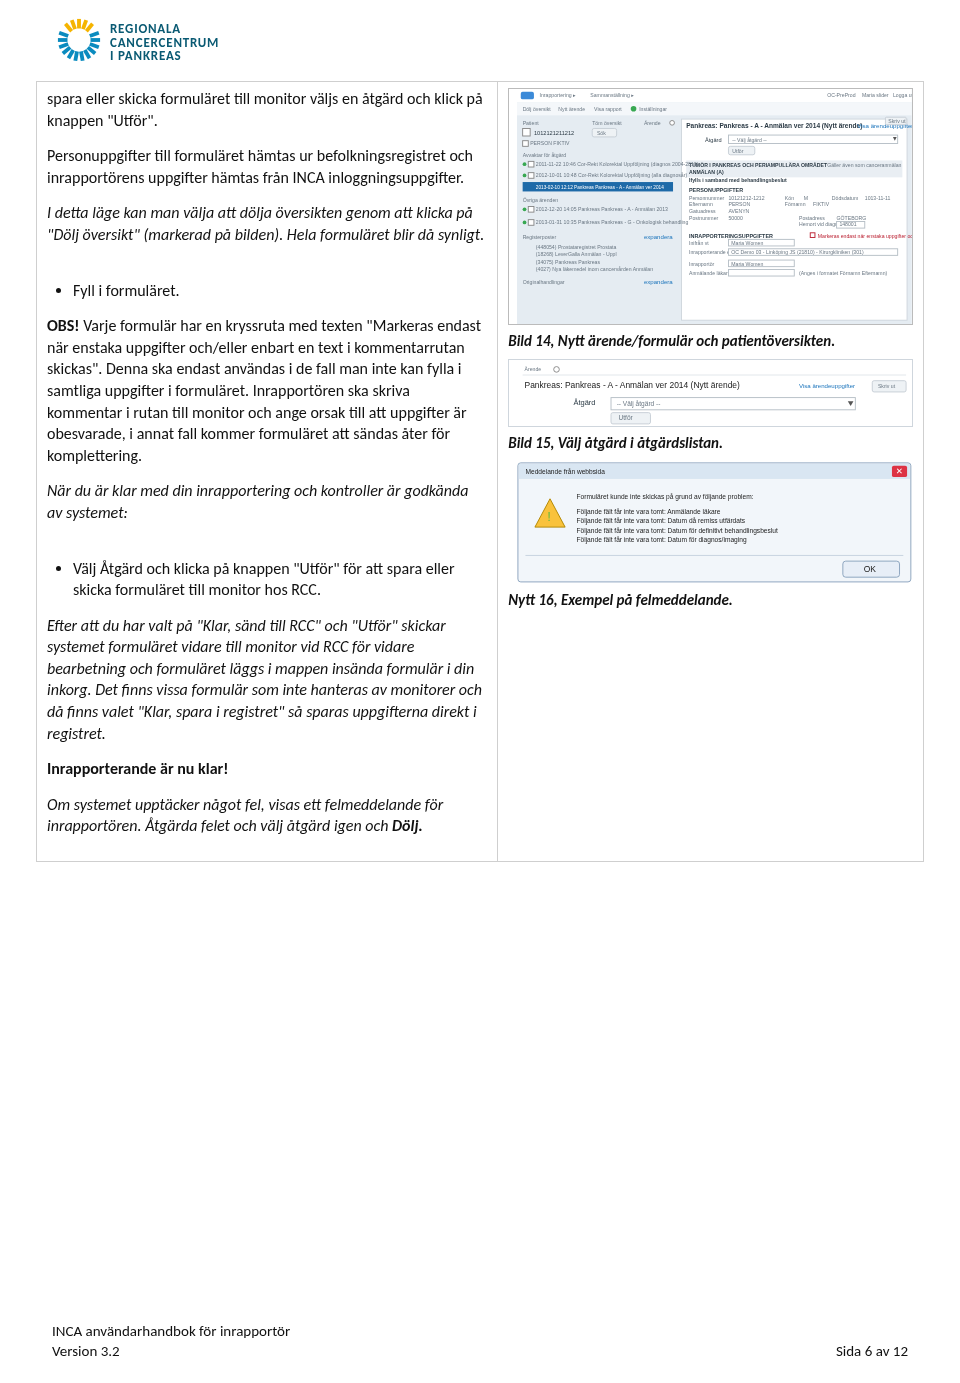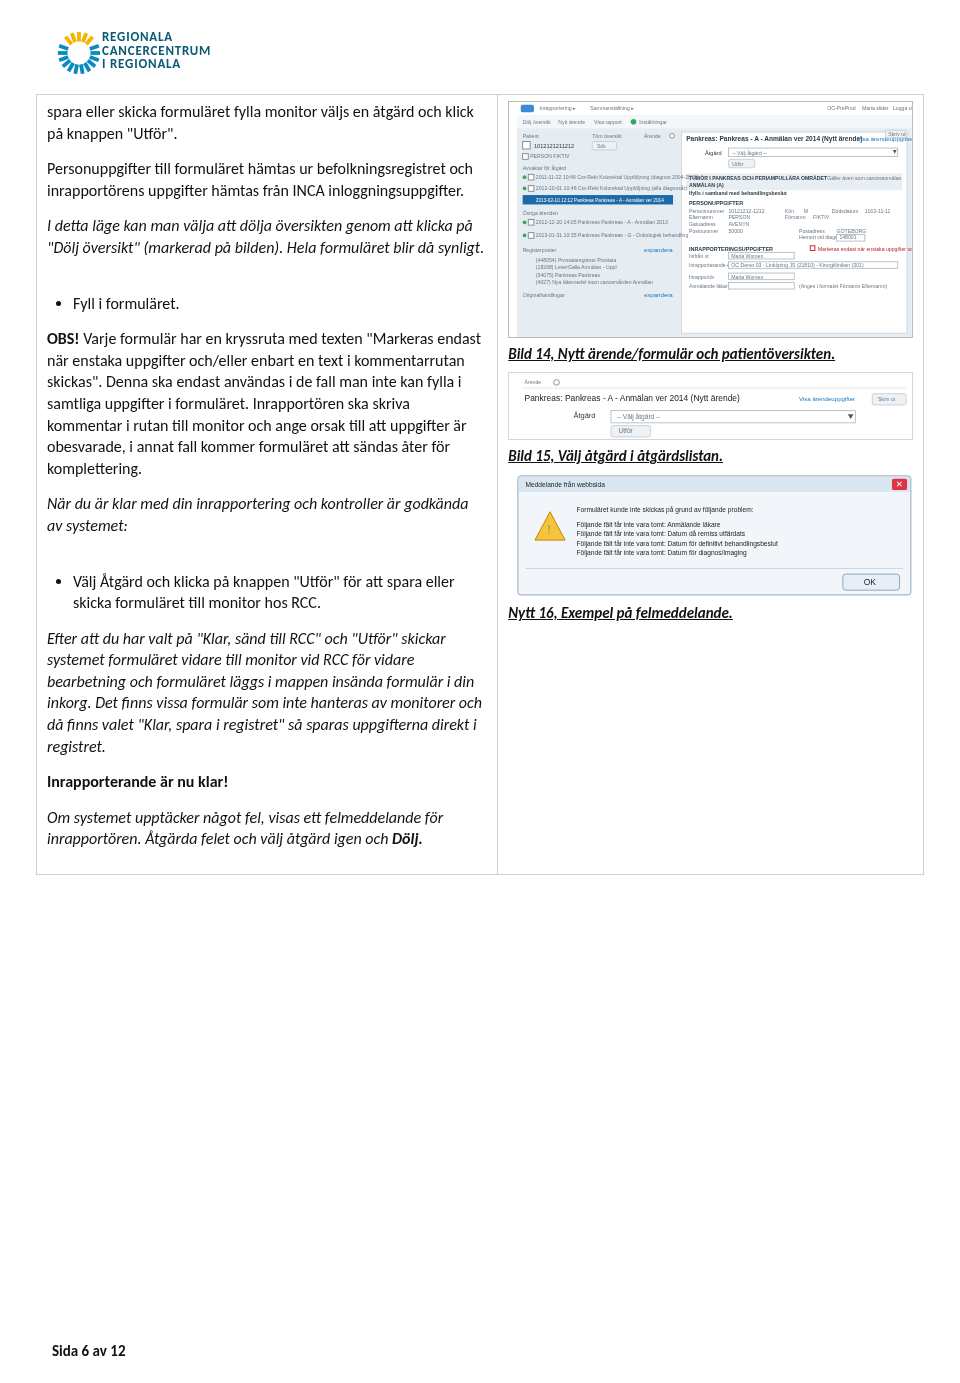--- a/index.html
+++ b/index.html
@@ -1,26 +1,26 @@
 <!DOCTYPE html>
 <html><head>
 <meta charset="utf-8">
 <style>
   html,body{margin:0;padding:0;background:#fff;}
   body{width:960px;font-family:Calibri,"Segoe UI",Arial,sans-serif;font-size:16px;color:#111;line-height:1.35;}
   .page{position:relative;width:960px;min-height:1383px;}
-  .header{display:flex;align-items:flex-start;padding:30px 0 6px 56px;}
+  .header{display:flex;align-items:flex-end;gap:8px;padding:17px 0 6px 56px;}
   .logo{width:46px;height:46px;position:relative;}
   .logo svg{width:46px;height:46px;display:block;}
   .hdr-txt{display:flex;flex-direction:column;line-height:1.05;}
   .hdr-txt span{font-size:13px;letter-spacing:.8px;color:#0a5a73;font-weight:600;}
   table.layout{border-collapse:collapse;width:888px;margin:12px auto 0;border:1px solid #cfcfcf;}
   table.layout>tbody>tr>td{vertical-align:top;border:1px solid #cfcfcf;padding:6px 10px 10px;}
   td.left{width:52%;}
-  td.right{width:48%;text-decoration:underline;}
+  td.right{width:48%;}
   p{margin:0 0 14px 0; text-align:left;}
   em{font-style:italic;}
   strong, b{font-weight:700;}
   ul.bul{list-style:disc;padding-left:26px;margin:0 0 14px 0;}
   ul.bul>li{margin-bottom:6px;margin-top:34px;}
   .cap{font-style:italic;font-weight:700;margin:6px 0 8px 0;font-size:15px;}
   .shot{width:100%;box-sizing:border-box;padding-left:8px;}
   .shot svg{display:block;}
   .shot1{border:1px solid #bbb;}
   
@@ -80,29 +80,29 @@
                 <rect x="-2" y="-22" width="4" height="10" transform="rotate(270)"></rect>
                 <rect x="-2" y="-22" width="4" height="10" transform="rotate(290)"></rect>
               </g>
           </g>
         </g>
       </svg>
     </div>
     <div class="hdr-txt">
       <span>REGIONALA</span>
       <span>CANCERCENTRUM</span>
-      <span>I REGIONALA</span>
+      <span>I PANKREAS</span>
     </div>
   </div>
 
   <table class="layout">
     <tbody>
       <tr>
         <td class="left">
-          <p>spara eller skicka formuläret fylla monitor väljs en åtgärd och klick på knappen "Utför".</p>
+          <p>spara eller skicka formuläret till monitor väljs en åtgärd och klick på knappen "Utför".</p>
           <p>Personuppgifter till formuläret hämtas ur befolkningsregistret och inrapportörens uppgifter hämtas från INCA inloggningsuppgifter.</p>
           <p><em>I detta läge kan man välja att dölja översikten genom att klicka på "Dölj översikt" (markerad på bilden). Hela formuläret blir då synligt.</em></p>
           <ul class="bul">
               <li>Fyll i formuläret.</li>
             </ul>
           <p><b>OBS!</b><span> Varje formulär har en kryssruta med texten "Markeras endast när enstaka uppgifter och/eller enbart en text i kommentarrutan skickas". Denna ska endast användas i de fall man inte kan fylla i samtliga uppgifter i formuläret. Inrapportören ska skriva kommentar i rutan till monitor och ange orsak till att uppgifter är obesvarade, i annat fall kommer formuläret att sändas åter för komplettering.</span></p>
           <p><em>När du är klar med din inrapportering och kontroller är godkända av systemet:</em></p>
           <ul class="bul">
               <li>Välj Åtgärd och klicka på knappen "Utför" för att spara eller skicka formuläret till monitor hos RCC.</li>
             </ul>
@@ -269,16 +269,20 @@
               <text x="368" y="118" class="dlgtxt" style="font-size:9px">OK</text>
             </svg>
           </div>
           <div class="cap">Nytt 16, Exempel på felmeddelande.</div>
         </td>
       </tr>
     </tbody>
   </table>
 
   <div class="footer">
-    <div style="align-self:flex-end;font-weight:bold;">Sida 6 av 12</div>
+    <div>
+      <div>INCA användarhandbok för inrapportör</div>
+      <div>Version 3.2</div>
+    </div>
+    <div style="align-self:flex-end;">Sida 6 av 12</div>
   </div>
 
 </div>
 
 </body></html>

